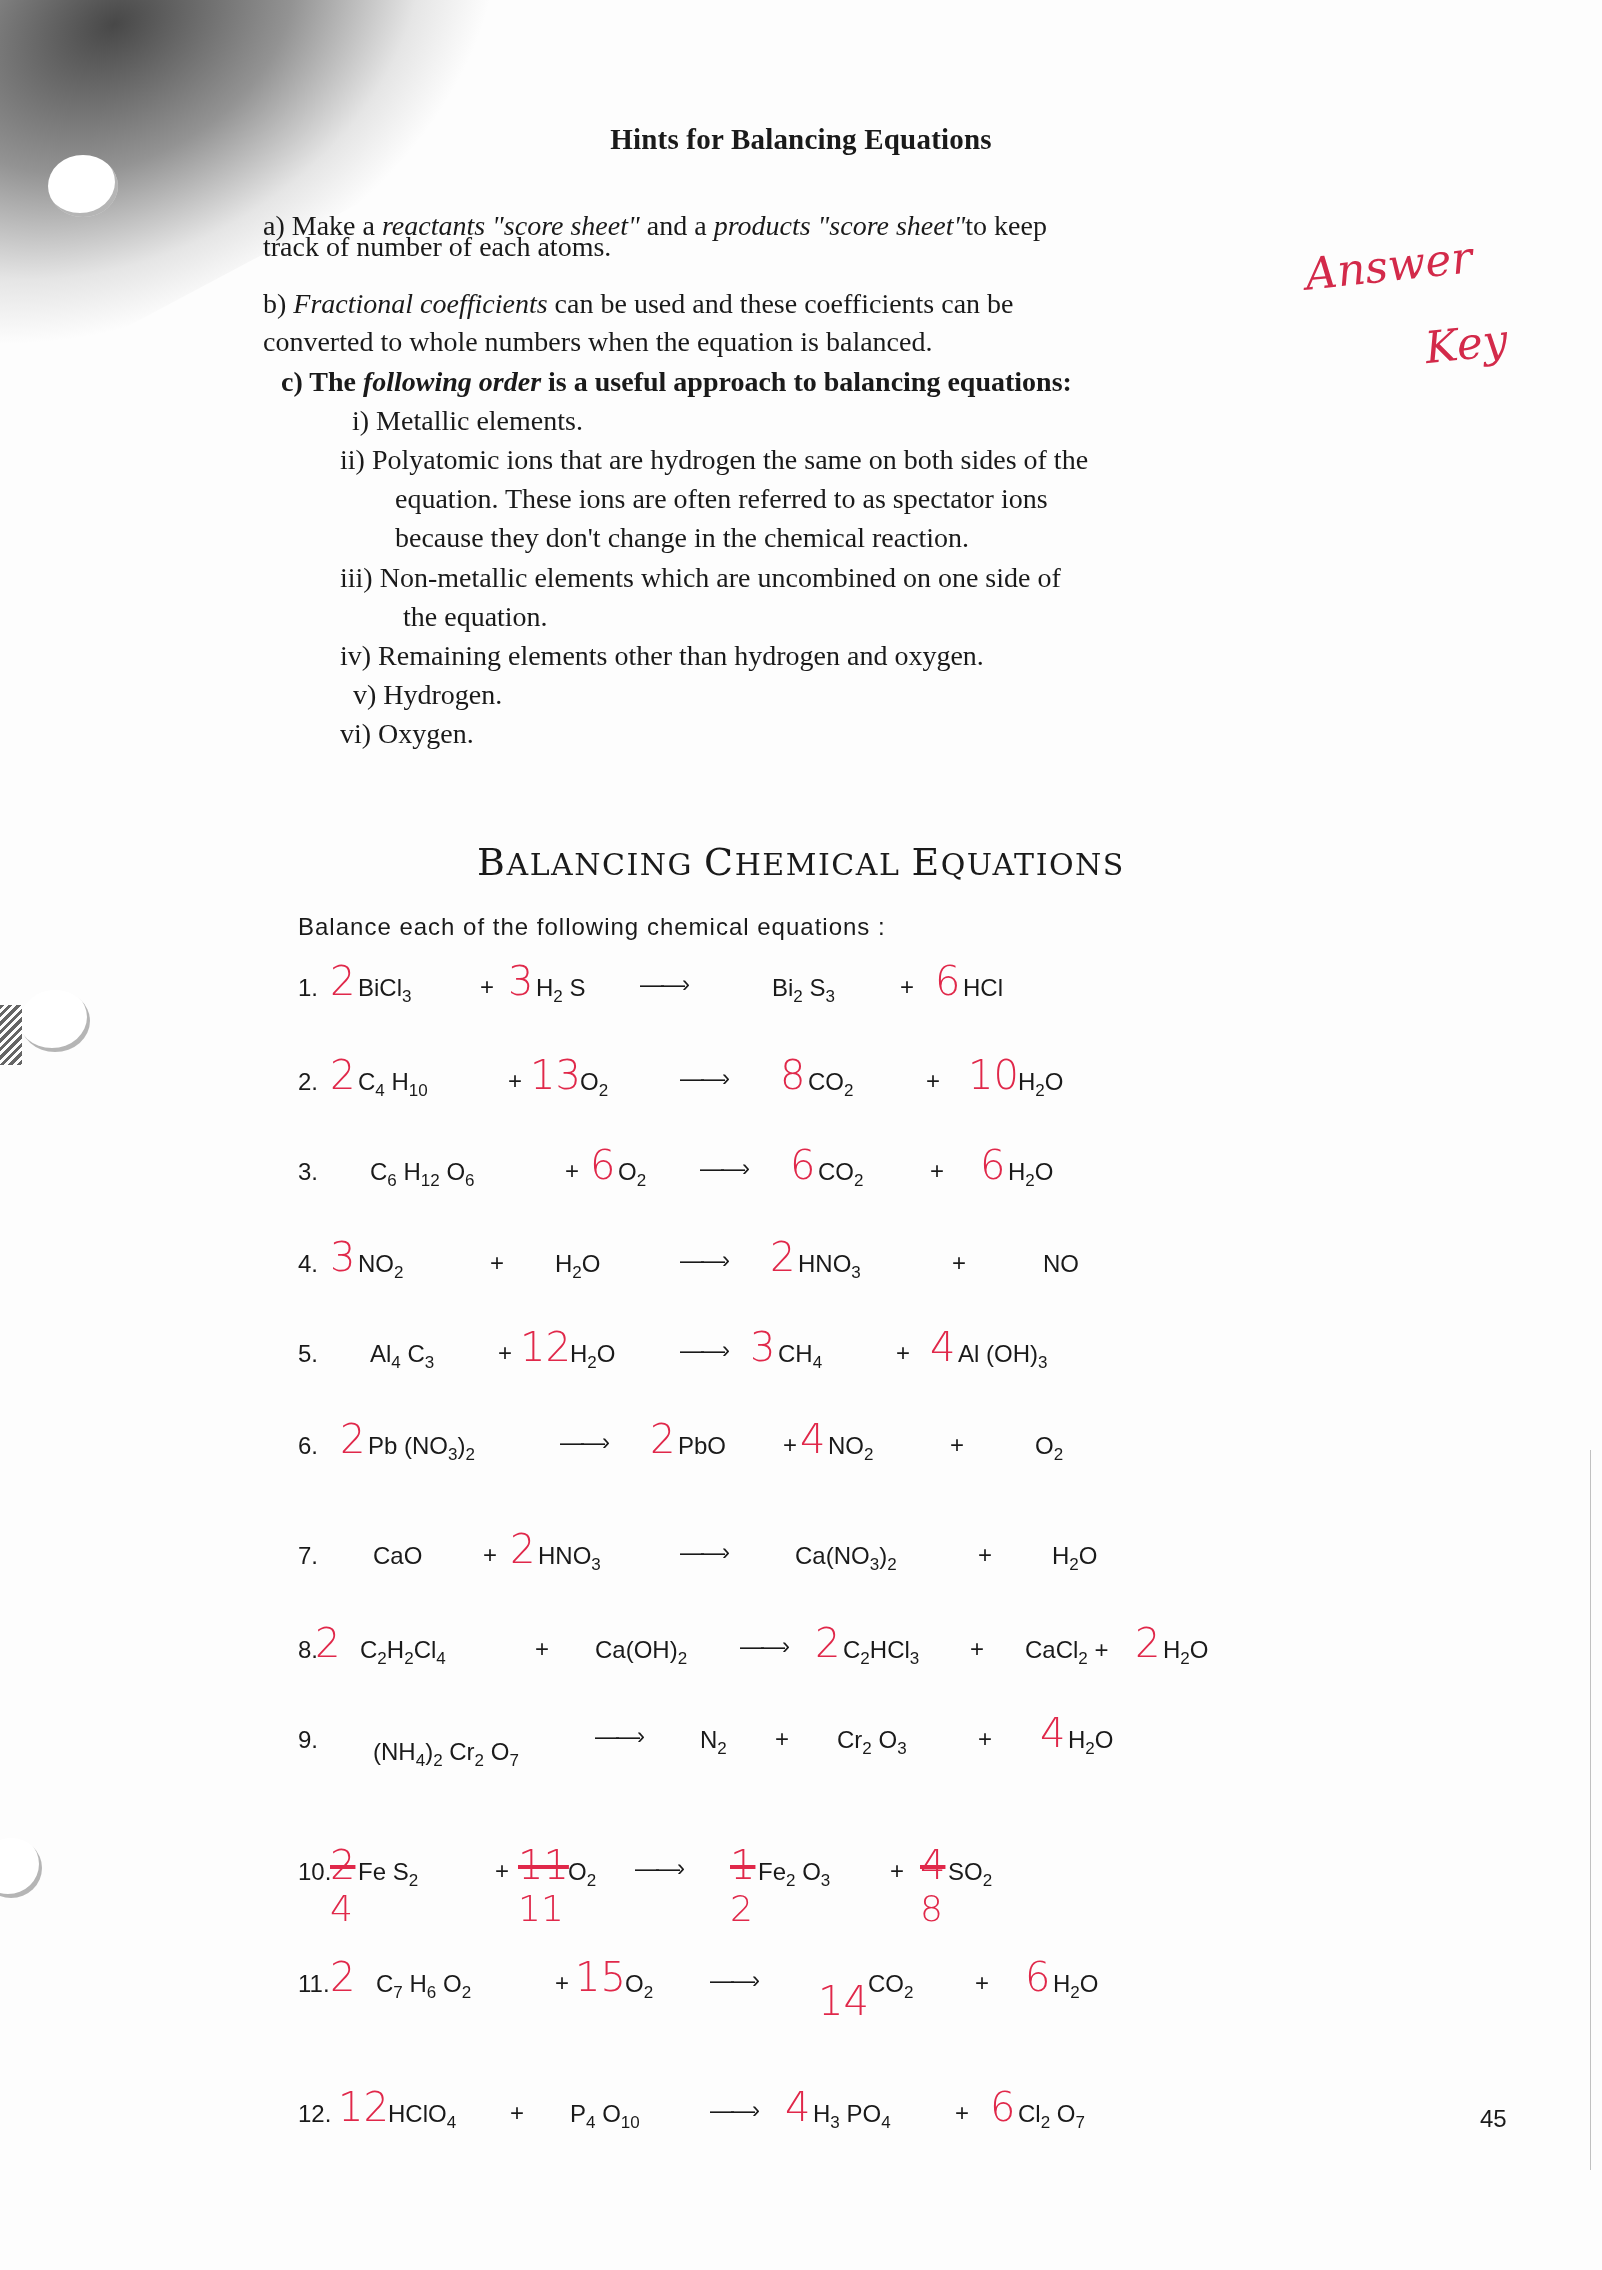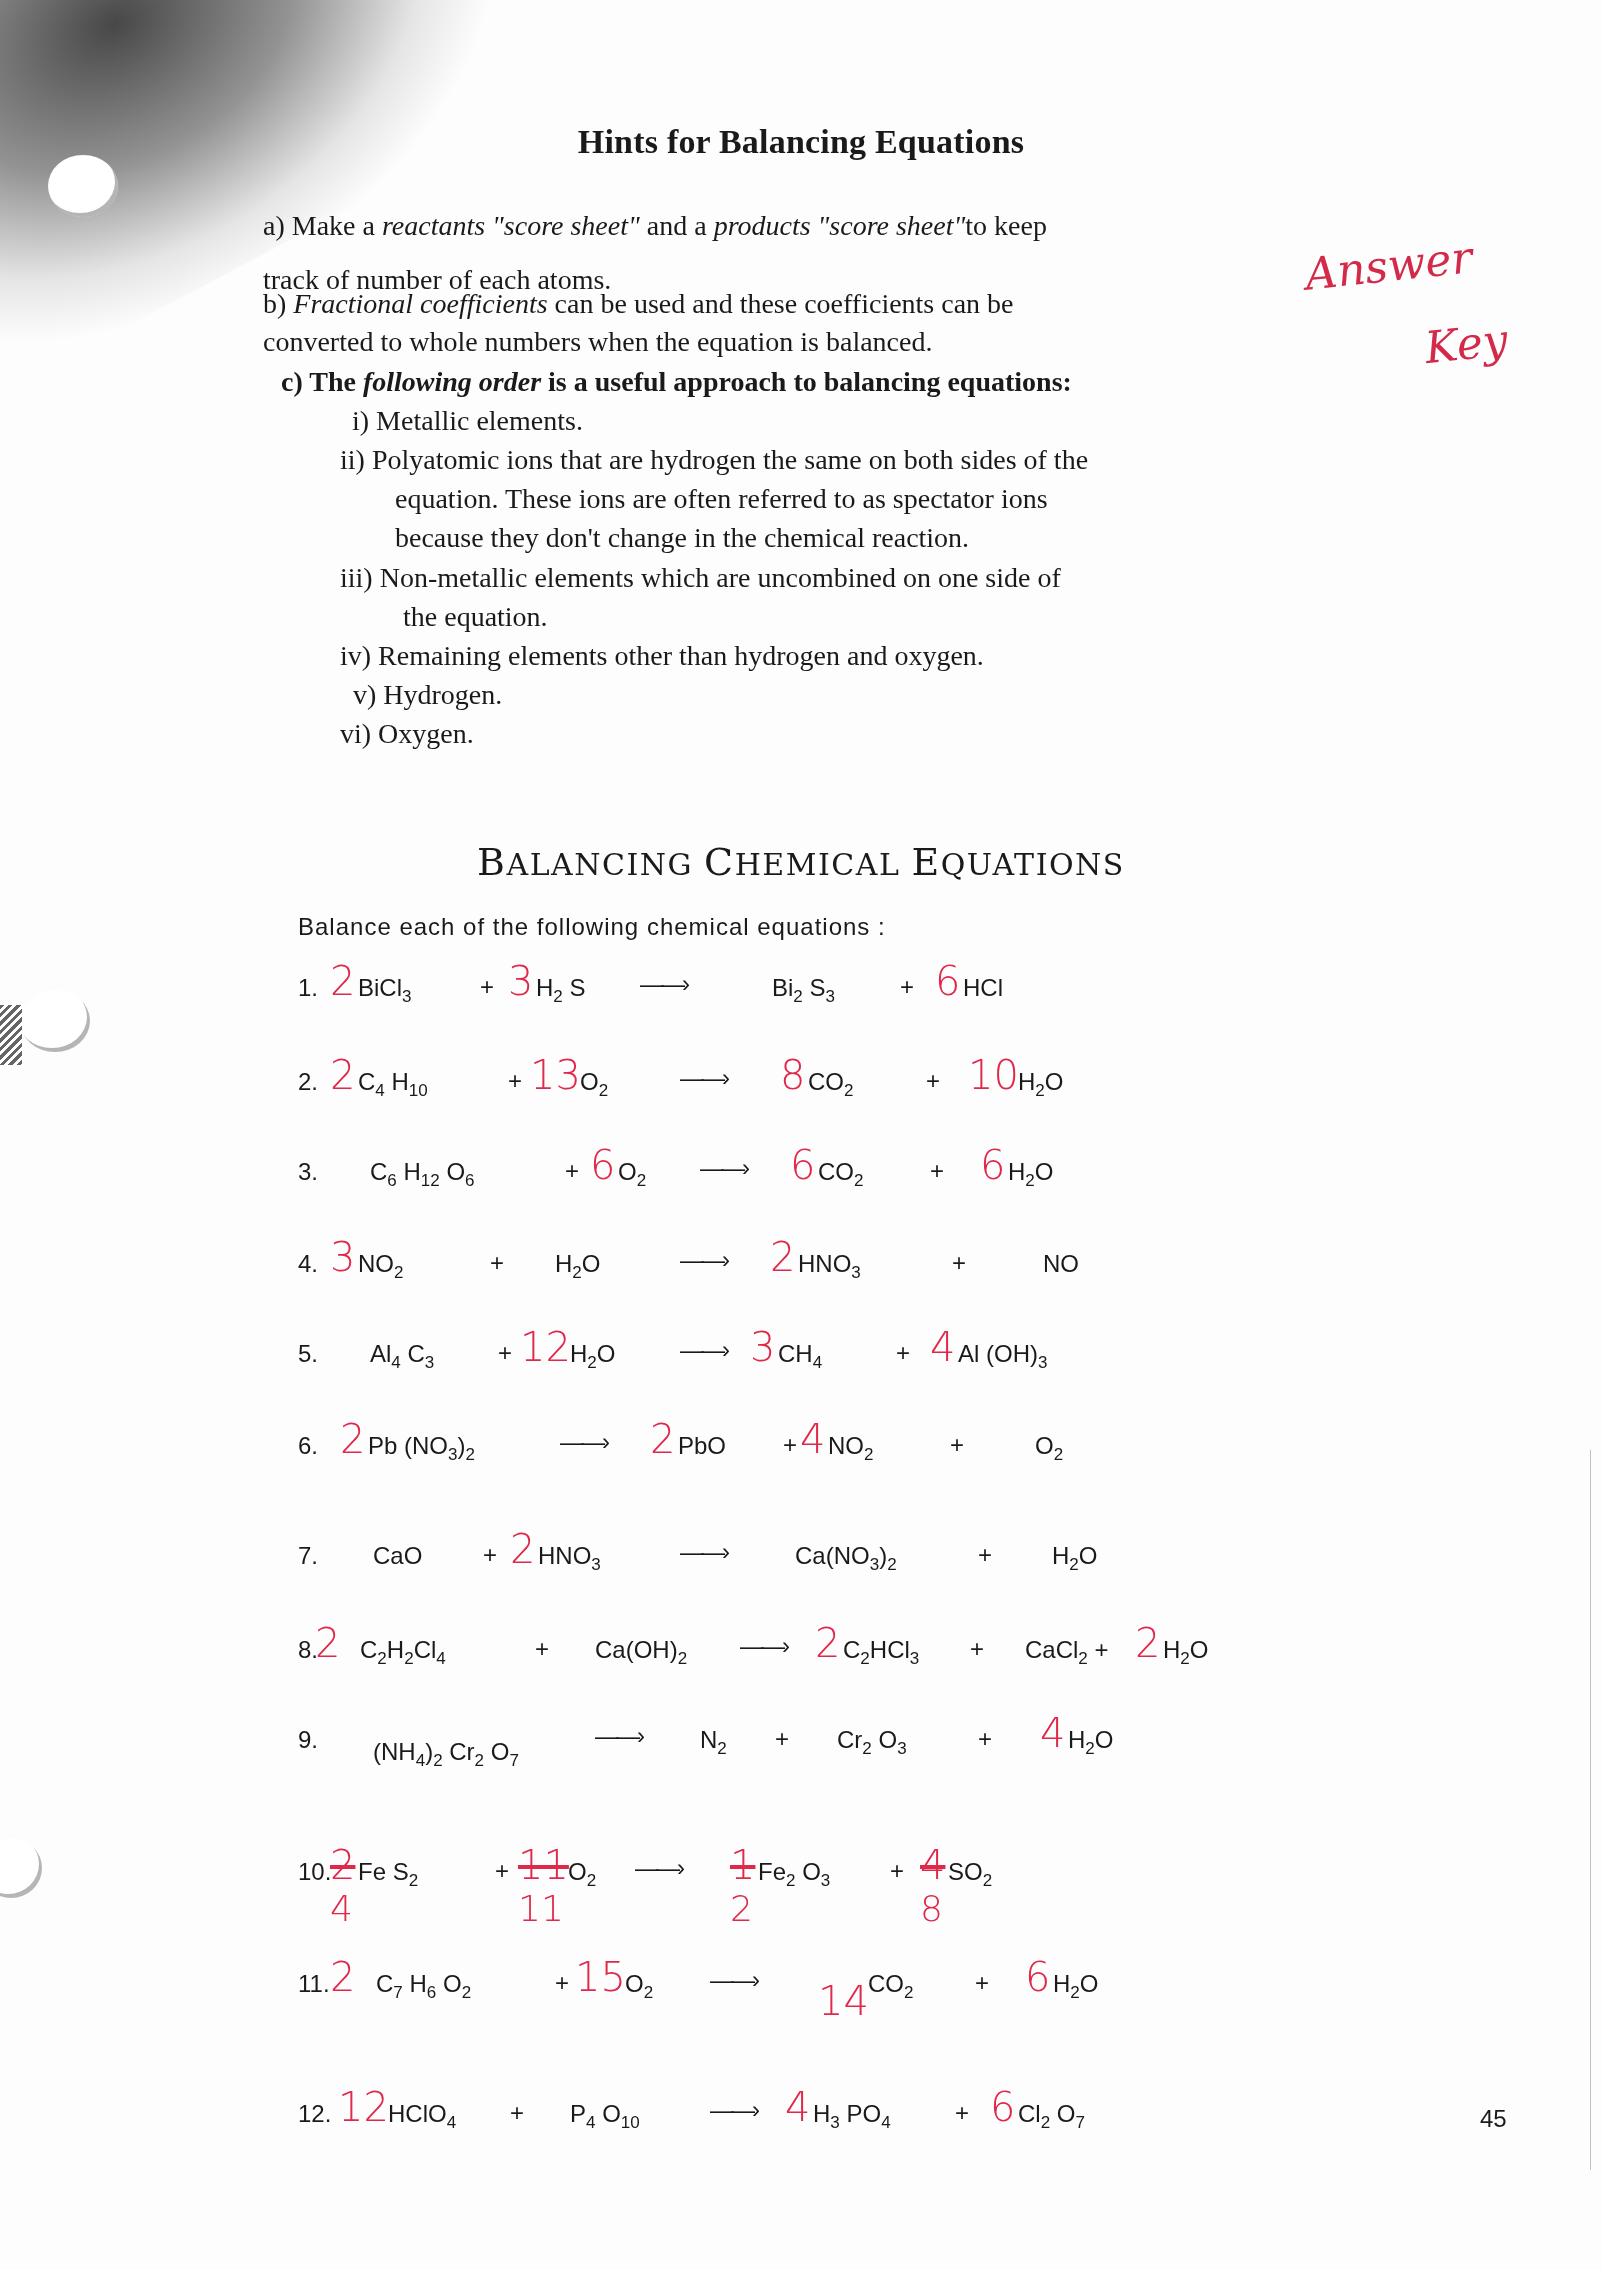--- a/index.html
+++ b/index.html
@@ -24,21 +24,21 @@
     position: absolute; left: 0; width: 22px; height: 60px;
     background: repeating-linear-gradient(135deg, #333 0 3px, #fff 3px 6px);
     opacity: 0.75;
   }
   .right-edge-line {
     position: absolute; left: 1590px; top: 1450px; width: 1px; height: 720px;
     background: #999; opacity: 0.6;
   }
   .hints-title {
     position: absolute; left: 0; width: 1602px; top: 123px; text-align: center;
-    font-size: 34px; font-weight: bold; letter-spacing: 0.2px;
+    font-size: 29px; font-weight: bold; letter-spacing: 0.2px;
   }
   .hint-line {
     position: absolute; font-size: 28px; white-space: nowrap; line-height: 1;
   }
   .hint-line em { font-style: italic; }
   .answer-key {
     position: absolute; color: #d32a4a;
     font-family: "DejaVu Serif", serif; font-style: italic;
     font-size: 44px; transform: rotate(-6deg);
   }
@@ -80,21 +80,21 @@
 <div class="scan-shadow"></div>
 <div class="punch-hole" style="left:48px; top:155px; width:70px; height:62px;"></div>
 <div class="punch-hole" style="left:20px; top:990px; width:70px; height:62px;"></div>
 <div class="left-edge-mark" style="top:1005px;"></div>
 <div class="punch-hole" style="left:-20px; top:1838px; width:62px; height:60px;"></div>
 <div class="right-edge-line"></div>
 
 <div class="hints-title">Hints for Balancing Equations</div>
 <div id="hints-container">
     <div class="hint-line" style="left: 263px; top: 212px;"><span>a) Make a </span><em>reactants "score sheet"</em><span> and a </span><em>products "score sheet"</em><span>to keep</span></div>
-    <div class="hint-line" style="left: 263px; top: 266px;"><span>track of  number of each atoms.</span></div>
+    <div class="hint-line" style="left: 263px; top: 233px;"><span>track of  number of each atoms.</span></div>
     <div class="hint-line" style="left: 263px; top: 290px;"><span>b) </span><em>Fractional coefficients</em><span> can be used and these coefficients can be</span></div>
     <div class="hint-line" style="left: 263px; top: 328px;"><span>converted to whole numbers when the equation is balanced.</span></div>
     <div class="hint-line" style="left: 281px; top: 368px; font-weight: bold;"><span>c) The </span><em>following order</em><span> is a useful approach to balancing equations:</span></div>
     <div class="hint-line" style="left: 352px; top: 407px;"><span>i) Metallic elements.</span></div>
     <div class="hint-line" style="left: 340px; top: 446px;"><span>ii) Polyatomic ions that are hydrogen the same on both sides of the</span></div>
     <div class="hint-line" style="left: 395px; top: 485px;"><span>equation.  These ions are often referred to as spectator ions</span></div>
     <div class="hint-line" style="left: 395px; top: 524px;"><span>because they don't change in the chemical reaction.</span></div>
     <div class="hint-line" style="left: 340px; top: 564px;"><span>iii) Non-metallic elements which are uncombined on one side of</span></div>
     <div class="hint-line" style="left: 403px; top: 603px;"><span>the equation.</span></div>
     <div class="hint-line" style="left: 340px; top: 642px;"><span>iv) Remaining elements other than hydrogen and oxygen.</span></div>

